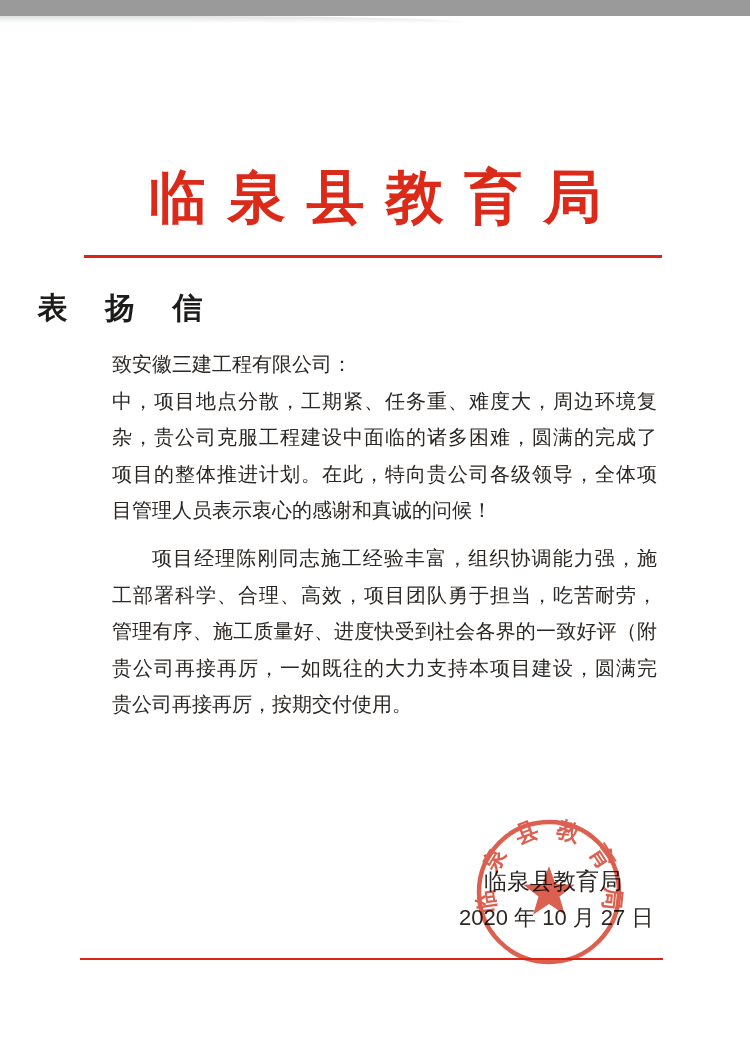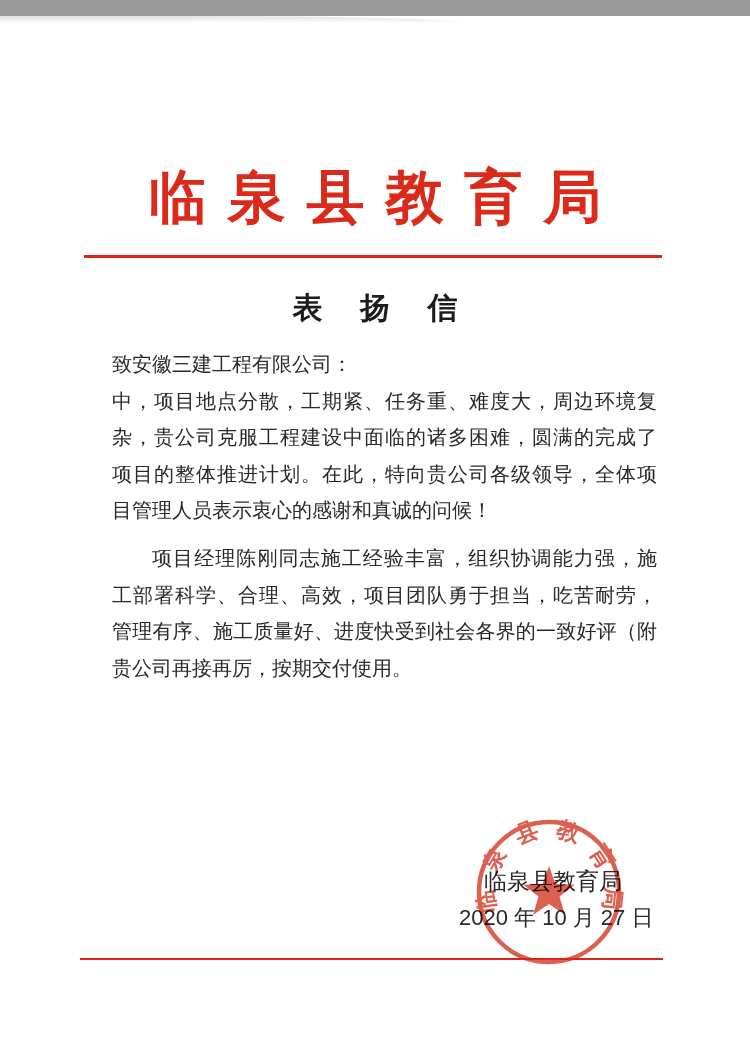--- a/index.html
+++ b/index.html
@@ -41,21 +41,21 @@
     white-space: nowrap;
     line-height: 1.18;
   }
   .rule { position: absolute; background: #dc2417; }
   .rule-top { left: 84px; top: 239px; width: 578px; height: 3px; }
   .rule-bottom { left: 80px; top: 942px; width: 583px; height: 2px; }
   .letter-title {
     position: absolute;
     top: 272px; left: 0;
     width: 100%;
-    text-align: center;
+    text-align: left;
     font-size: 30px;
     font-weight: bold;
     letter-spacing: 1.25em;
     text-indent: 1.25em;
     color: #1e1c1a;
     white-space: nowrap;
   }
   .body-text {
     position: absolute;
     top: 330px; left: 112px;
@@ -109,20 +109,21 @@
   <div class="body-text">
 
   <div class="line">致安徽三建工程有限公司：</div>
       <div class="line fill">中，项目地点分散，工期紧、任务重、难度大，周边环境复</div>
       <div class="line fill">杂，贵公司克服工程建设中面临的诸多困难，圆满的完成了</div>
       <div class="line fill">项目的整体推进计划。在此，特向贵公司各级领导，全体项</div>
       <div class="line">目管理人员表示衷心的感谢和真诚的问候！</div>
       <div class="line indent fill para-gap">项目经理陈刚同志施工经验丰富，组织协调能力强，施</div>
       <div class="line fill">工部署科学、合理、高效，项目团队勇于担当，吃苦耐劳，</div>
       <div class="line fill">管理有序、施工质量好、进度快受到社会各界的一致好评（附</div>
+      <div class="line fill">贵公司再接再厉，一如既往的大力支持本项目建设，圆满完</div>
       <div class="line">贵公司再接再厉，按期交付使用。</div>
     </div>
 
   <div class="sign-name">临泉县教育局</div>
 
   <div class="sign-date">2020 年 10 月 27 日</div>
 
   <svg class="seal" viewBox="0 0 172 172" aria-hidden="true">
     <circle cx="86" cy="87" r="70" fill="none" stroke="#d84a38" stroke-width="4.5"></circle>
     <polygon fill="#d84a38" points="86,61 92.5,79.1 111.7,79.7 96.5,91.4 101.9,109.8 86,99 70.1,109.8 75.5,91.4 60.3,79.7 79.5,79.1"></polygon>

